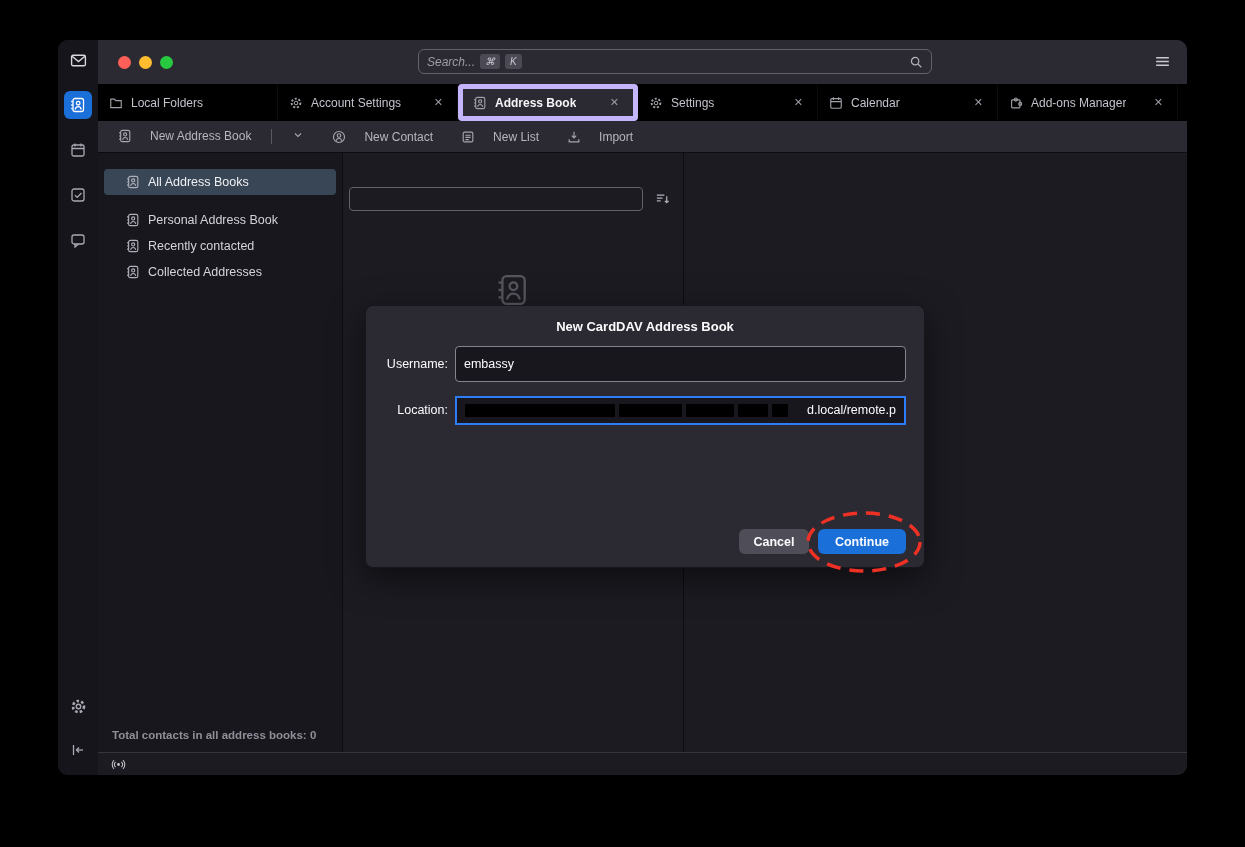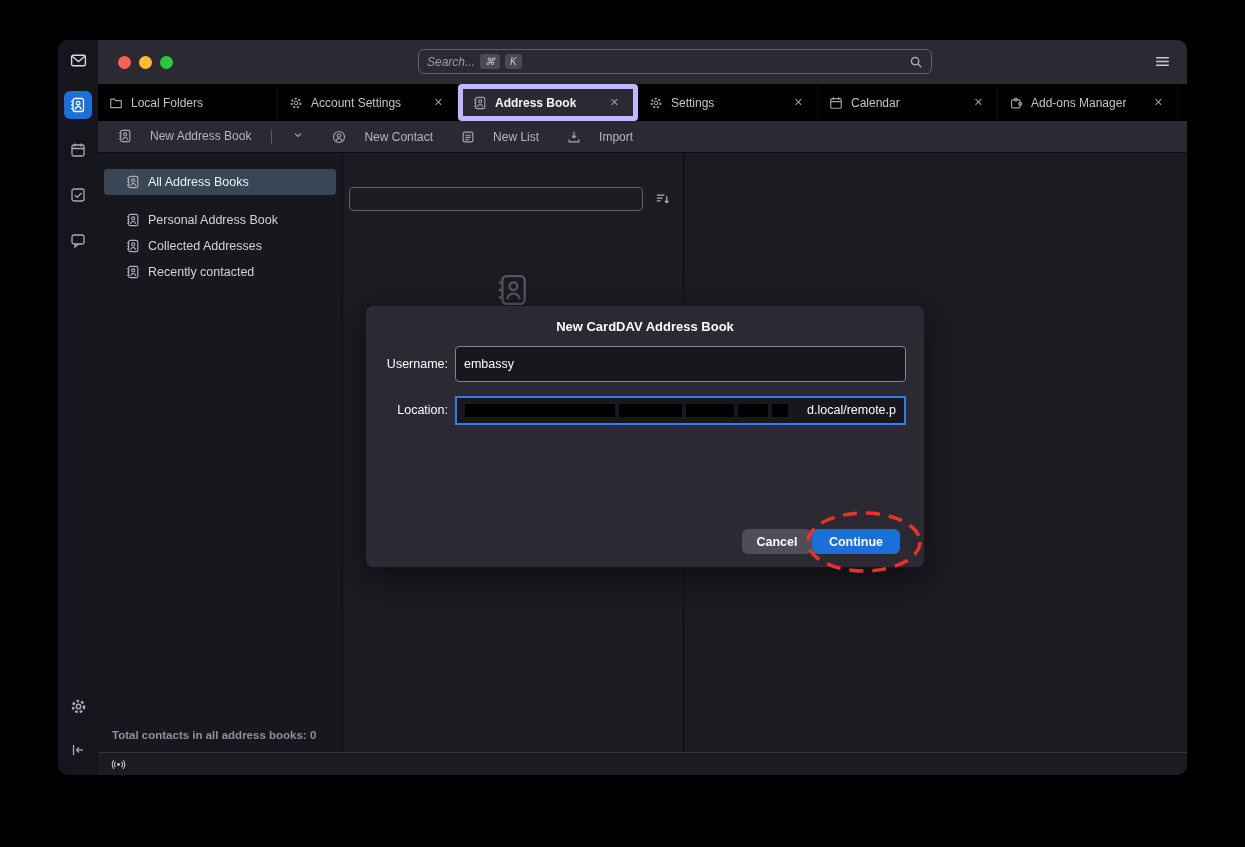--- a/index.html
+++ b/index.html
@@ -102,21 +102,21 @@
   .dlg-label { width:64px; text-align:right; margin-right:7px; color:#fbfbfe;
     font-size:12.5px; flex:0 0 auto; }
   .dlg-input { flex:1; height:27px; background:#18171e; border:1px solid #85858f;
     border-radius:4px; color:#fbfbfe; font-size:12.5px; padding:17px 8px; outline:none; }
   .dlg-redacted { flex:1; height:29px; background:#18171e; border:2px solid #2e7cf6;
     border-radius:0; display:flex; align-items:center; gap:4px; padding:0 8px;
     overflow:hidden; }
   .bar { height:13px; background:#000; border-radius:1px; flex:0 0 auto; }
   .dlg-redacted .suffix { margin-left:auto; color:#fbfbfe; font-size:12.5px;
     white-space:nowrap; }
-  .dlg-buttons { position:absolute; right:24px; bottom:13px; display:flex; }
+  .dlg-buttons { position:absolute; right:18px; bottom:13px; display:flex; gap:9px; }
   .btn { height:25px; border:none; border-radius:6px; font-size:12.5px;
     font-weight:700; color:#fbfbfe; font-family:inherit; }
   .btn.cancel { width:70px; background:#4f4e58; }
   .btn.continue { width:88px; background:#1a6fd9; }
   .annot { position:absolute; left:434px; top:200px; width:130px; height:72px;
     overflow:visible; pointer-events:none; z-index:60; }
 
   svg { display:block; }
 </style>
 </head>
@@ -335,32 +335,32 @@
       </div>
       <div class="sb-row">
         <span class="i">
           <svg width="14" height="14" viewBox="0 0 16 16" fill="none" stroke="currentColor" stroke-width="1.3">
               <rect x="3" y="1.5" width="10.5" height="13" rx="2"></rect>
               <circle cx="8.2" cy="6.2" r="1.8"></circle>
               <path d="M5.2 12.5c.4-1.8 1.6-2.8 3-2.8s2.6 1 3 2.8"></path>
               <path d="M1.2 4.5h1.5M1.2 8h1.5M1.2 11.5h1.5"></path>
             </svg>
         </span>
-        <span>Collected Addresses</span>
+        <span>Recently contacted</span>
       </div>
       <div class="sb-row">
         <span class="i">
           <svg width="14" height="14" viewBox="0 0 16 16" fill="none" stroke="currentColor" stroke-width="1.3">
               <rect x="3" y="1.5" width="10.5" height="13" rx="2"></rect>
               <circle cx="8.2" cy="6.2" r="1.8"></circle>
               <path d="M5.2 12.5c.4-1.8 1.6-2.8 3-2.8s2.6 1 3 2.8"></path>
               <path d="M1.2 4.5h1.5M1.2 8h1.5M1.2 11.5h1.5"></path>
             </svg>
         </span>
-        <span>Recently contacted</span>
+        <span>Collected Addresses</span>
       </div>
       <div class="sb-status">Total contacts in all address books: 0</div>
     </aside>
 
     <section class="contacts-pane">
       <input class="cp-search" type="text" value="" style="">
       <span class="cp-sort">
         <svg width="15" height="15" viewBox="0 0 16 16" fill="none" stroke="currentColor" stroke-width="1.3">
             <path d="M2 4.5h8M2 7.5h6M2 10.5h4"></path>
             <path d="M12.5 5.5v7M10.5 10.5l2 2 2-2"></path>

